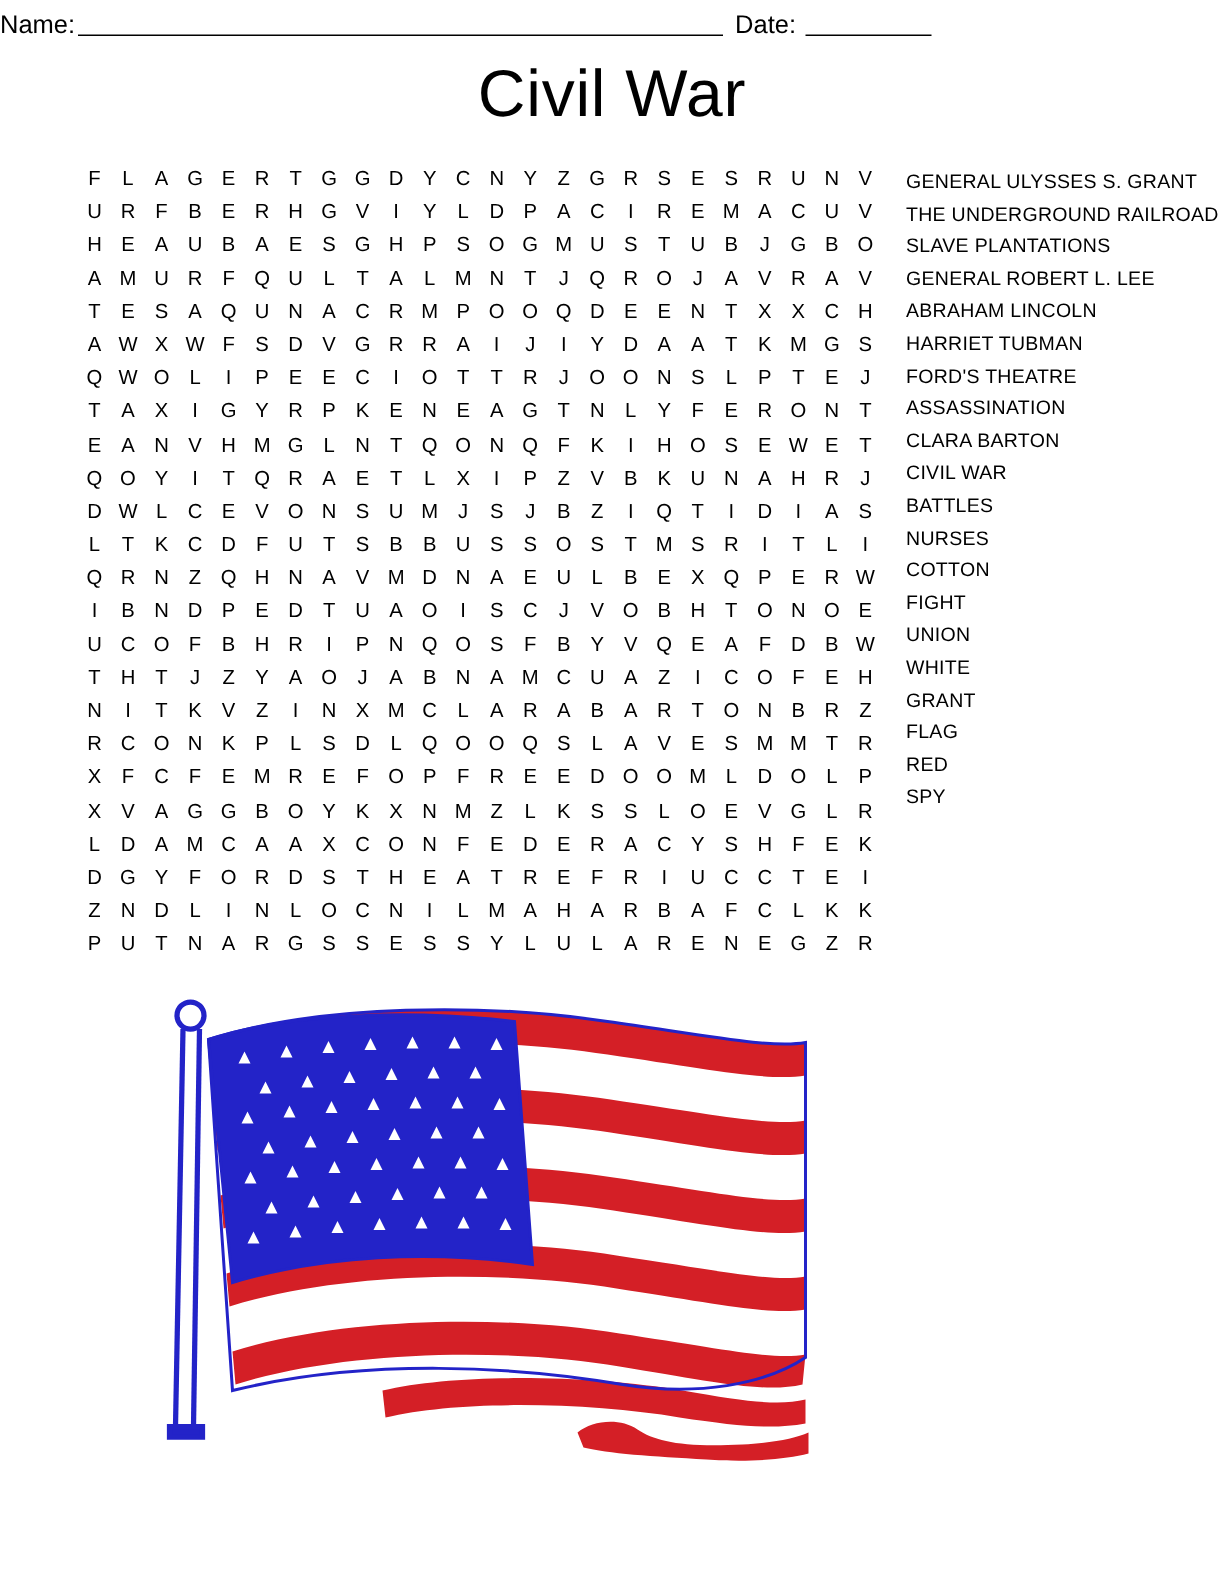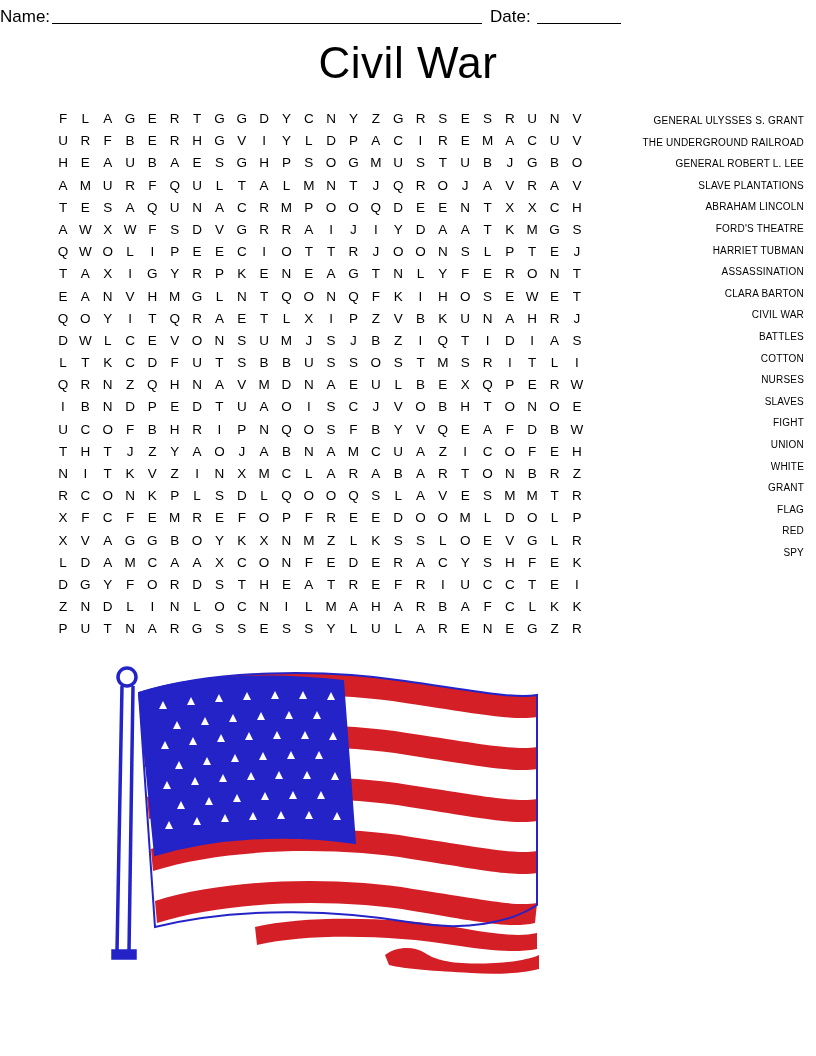--- a/index.html
+++ b/index.html
@@ -77,24 +77,23 @@
     width: 22px;
     text-align: center;
     display: inline-block;
   }
   
   .wordlist {
     position: absolute;
     top: 110px;
     left: 604px;
     width: 200px;
-    font-size: 10px;
+    font-size: 13px;
     line-height: 21.6px;
     letter-spacing: 0.2px;
-    text-align: right;
   }
   .wordlist div { white-space: nowrap; }
   
   .flag-wrap {
     position: absolute;
     top: 655px;
     left: 95px;
     width: 450px;
     height: 320px;
   }
@@ -736,32 +735,31 @@
         <span>E</span>
         <span>G</span>
         <span>Z</span>
         <span>R</span>
       </div>
     </div>
 
   <div class="wordlist">
       <div>GENERAL ULYSSES S. GRANT</div>
       <div>THE UNDERGROUND RAILROAD</div>
+      <div>SLAVE PLANTATIONS</div>
       <div>GENERAL ROBERT L. LEE</div>
-      <div>SLAVE PLANTATIONS</div>
       <div>ABRAHAM LINCOLN</div>
+      <div>HARRIET TUBMAN</div>
       <div>FORD'S THEATRE</div>
-      <div>HARRIET TUBMAN</div>
       <div>ASSASSINATION</div>
       <div>CLARA BARTON</div>
       <div>CIVIL WAR</div>
       <div>BATTLES</div>
+      <div>NURSES</div>
       <div>COTTON</div>
-      <div>NURSES</div>
-      <div>SLAVES</div>
       <div>FIGHT</div>
       <div>UNION</div>
       <div>WHITE</div>
       <div>GRANT</div>
       <div>FLAG</div>
       <div>RED</div>
       <div>SPY</div>
     </div>
 
   <div class="flag-wrap">

